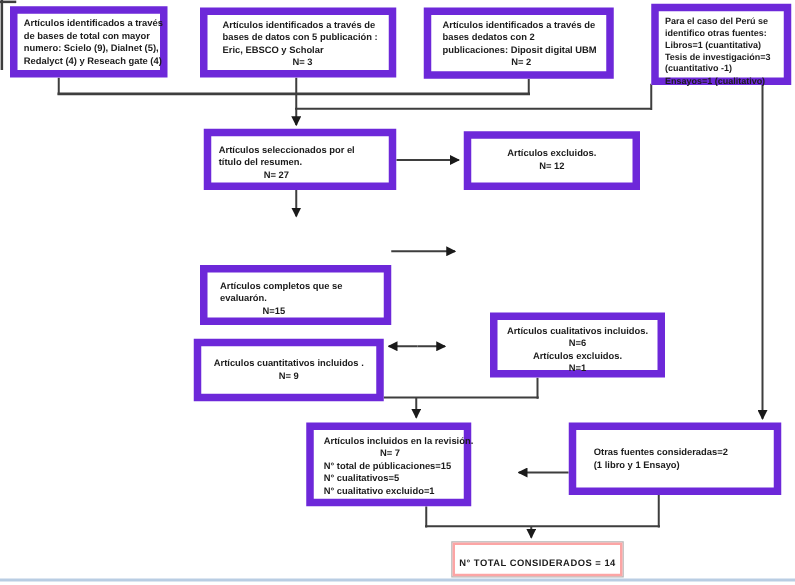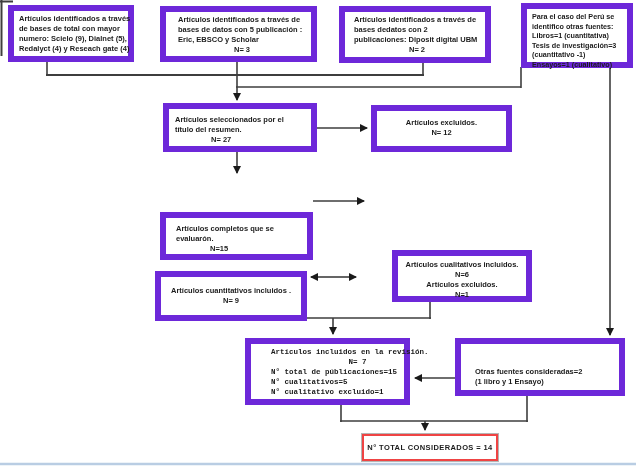--- a/index.html
+++ b/index.html
@@ -8,24 +8,24 @@
     font-family:"Liberation Sans",sans-serif;overflow:hidden;
   }
   #connectors{position:absolute;left:0;top:0;width:636px;height:468px;z-index:0;}
   .box{
     position:absolute;box-sizing:border-box;background:#ffffff;
     border:6px solid #6d28d9;color:#1b1b1b;font-weight:700;
     font-size:7.5px;line-height:1.32;padding:3px 5px;z-index:1;
   }
   .ln{white-space:nowrap;}
   .tc{text-align:center;}
-  .flexc{display:flex;flex-direction:column;justify-content:flex-end;}
+  .flexc{display:flex;flex-direction:column;justify-content:center;}
   .total{
-    border:2px solid #ef4444;box-shadow:0 0 0 1px #b5b5b5;
-    display:flex;align-items:center;justify-content:center;
+    border:2px solid #fca5a5;box-shadow:0 0 0 1px #b5b5b5;
+    display:flex;align-items:flex-end;justify-content:center;
     letter-spacing:.4px;
   }
 </style>
 </head>
 <body>
 
 <div id="canvas">
 
   <svg id="connectors" viewBox="0 0 636 468" xmlns="http://www.w3.org/2000/svg">
     <defs>
@@ -123,23 +123,23 @@
     <div class="ln tc">N= 9</div>
   </div>
 
   <div class="box" style="left:360px;top:250px;width:140px;height:52px;padding-top:4px;margin-left:32px;">
     <div class="ln tc">Artículos cualitativos incluidos.</div>
     <div class="ln tc">N=6</div>
     <div class="ln tc">Artículos excluidos.</div>
     <div class="ln tc">N=1</div>
   </div>
 
-  <div class="box" style="left:245px;top:338px;width:165px;height:67px;padding-left:20px;padding-top:4px;font-family:Liberation Mono, monospace;">
+  <div class="box" style="left:245px;top:338px;width:132px;height:67px;padding-left:8px;padding-top:4px;">
     <div class="ln">Artículos incluidos en la revisión.</div>
-    <div class="ln" style="padding-left:45px;text-align:center;">N= 7</div>
+    <div class="ln" style="padding-left:45px;">N= 7</div>
     <div class="ln">N° total de públicaciones=15</div>
     <div class="ln">N° cualitativos=5</div>
     <div class="ln">N° cualitativo excluido=1</div>
   </div>
 
   <div class="box flexc" style="left:455px;top:338px;width:170px;height:58px;padding-left:14px;">
     <div class="ln">Otras fuentes consideradas=2</div>
     <div class="ln">(1 libro y 1 Ensayo)</div>
   </div>
 

